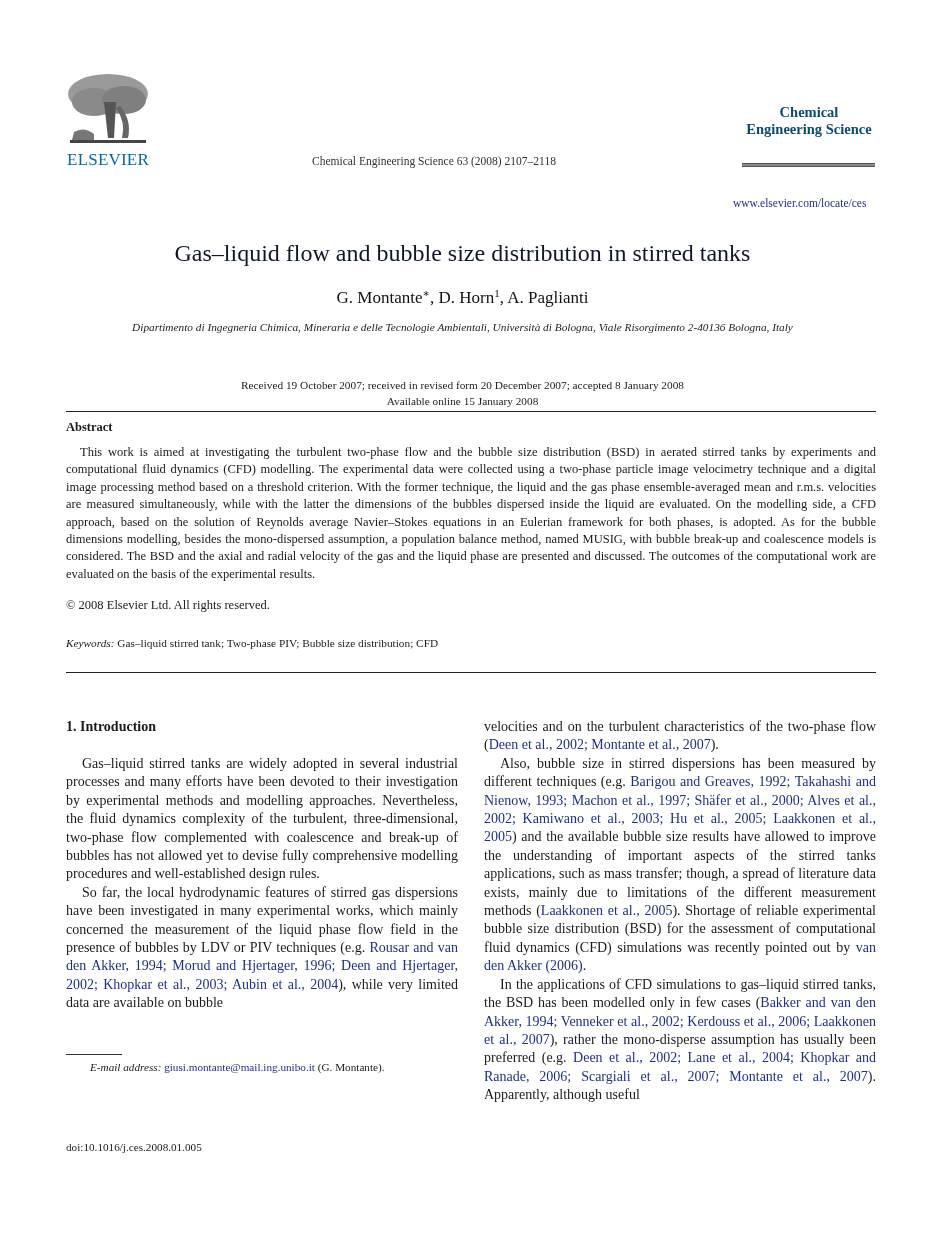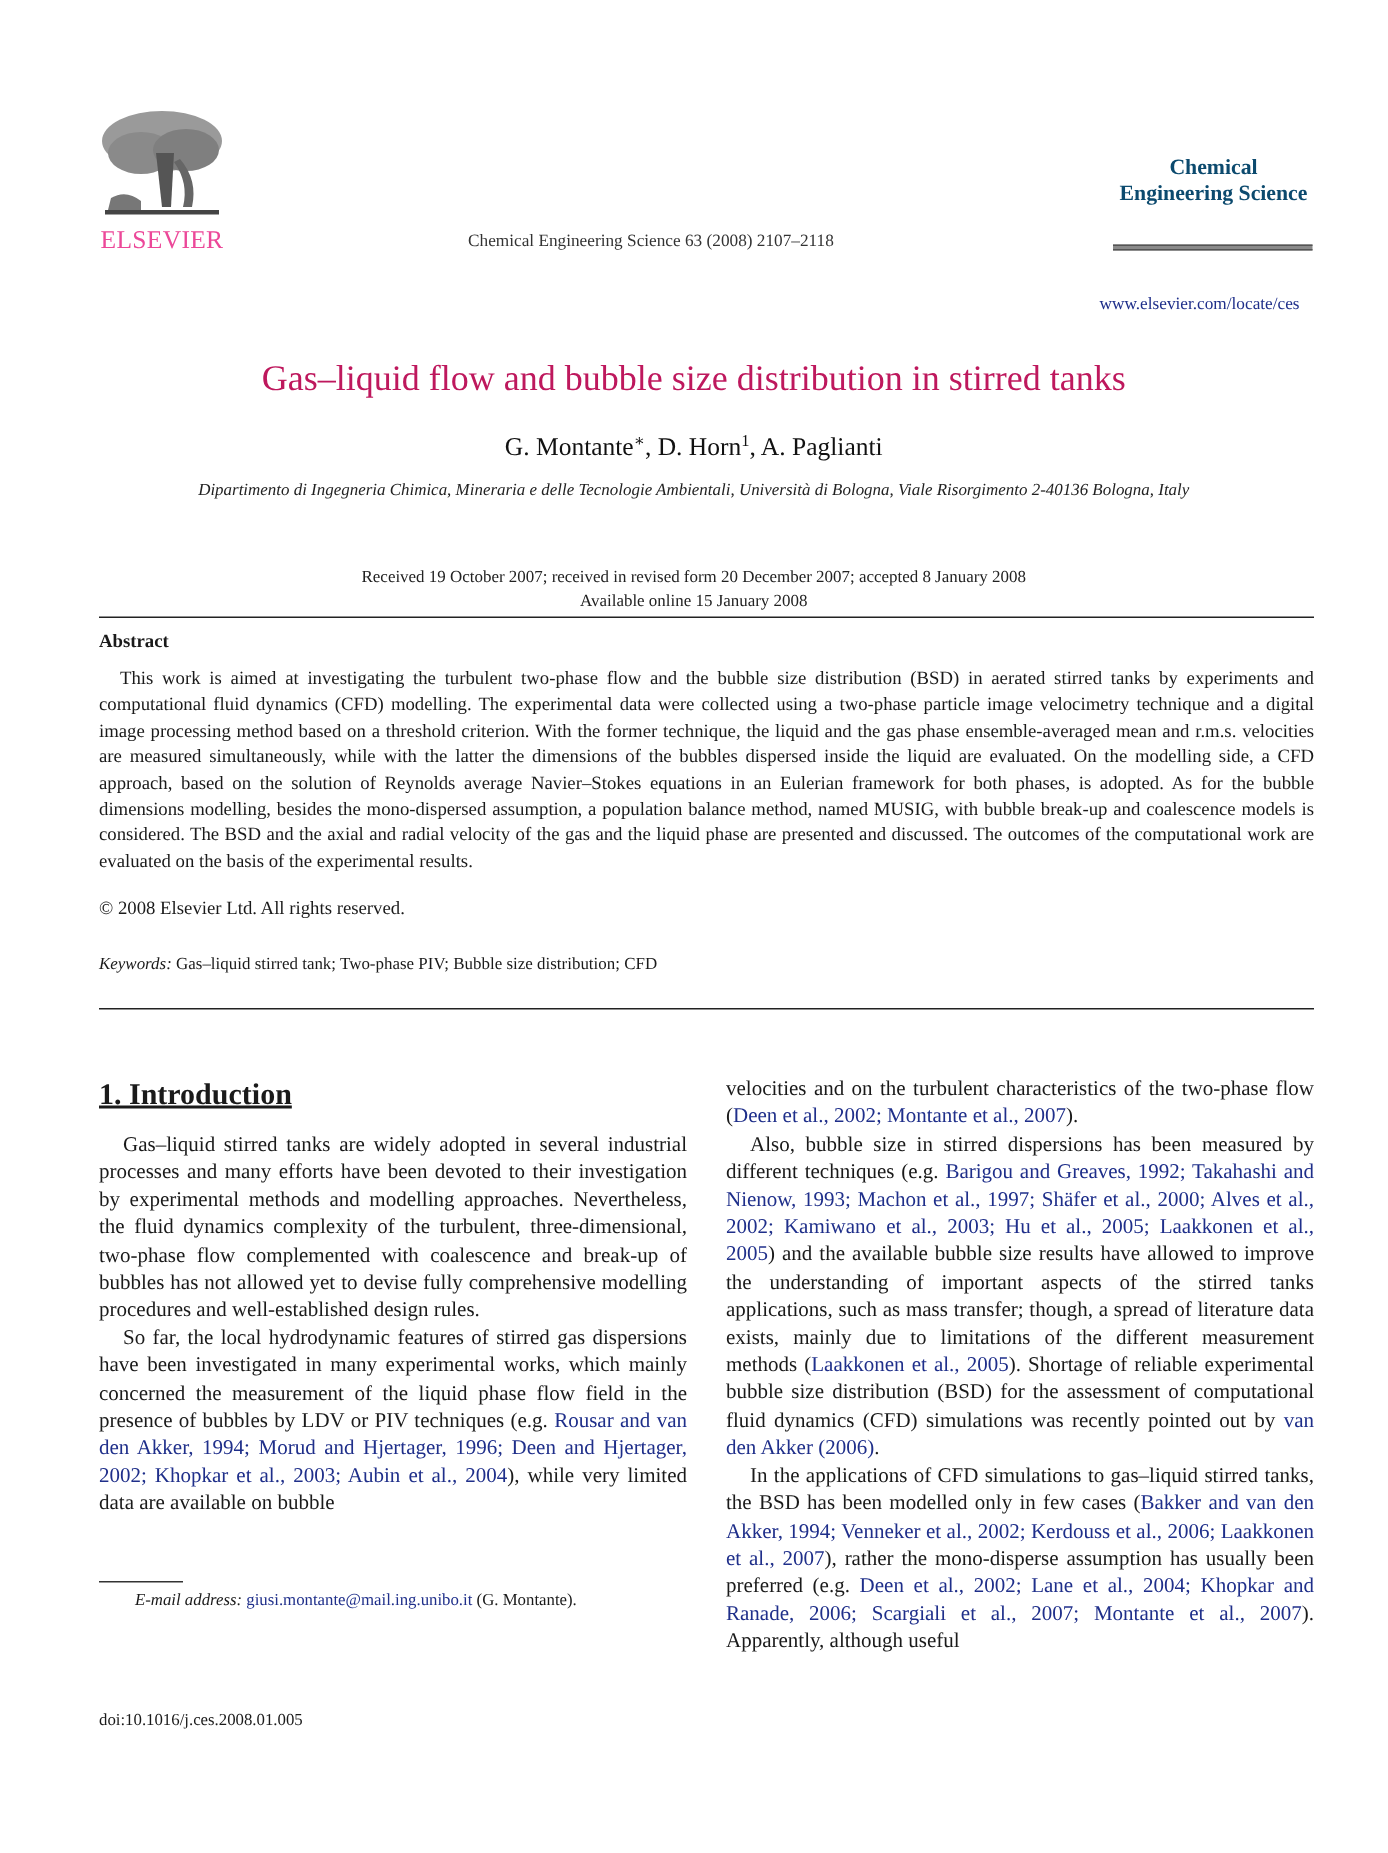--- a/index.html
+++ b/index.html
@@ -6,49 +6,49 @@
   body {
     width: 925px; height: 1235px; position: relative; overflow: hidden;
     font-family: "Liberation Serif", "DejaVu Serif", serif; color: #1a1a1a;
   }
   .abs { position: absolute; }
   .link { color: #1f2f8a; text-decoration: none; cursor: pointer; margin-top: 24px; }
 
   
   #logo { left: 64px; top: 72px; width: 88px; height: 98px; }
   #logo .word { position: absolute; left: 0; top: 78px; width: 88px; text-align: center;
-    font-size: 17px; letter-spacing: 0.2px; color: #ec4899; }
+    font-size: 17px; letter-spacing: 0.2px; color: #0369a1; }
   #journal-cite { left: 312px; top: 155px; font-size: 11.5px; color: #333; }
   #journal-brand { left: 740px; top: 104px; width: 138px; text-align: center;
     font-weight: bold; font-size: 14.5px; line-height: 17px; color: #0c4a6e; }
   #brand-rule { left: 742px; top: 163px; width: 133px; height: 4px; background: #8a8a8a;
     border-top: 1px solid #555; border-bottom: 1px solid #555; box-sizing: border-box; }
   #journal-url { left: 733px; top: 173px; font-size: 11.5px; }
 
   
-  #title { left: 0; top: 240px; width: 925px; text-align: center; font-size: 24px; color: #be185d; }
+  #title { left: 0; top: 240px; width: 925px; text-align: center; font-size: 24px; color: #0f172a; }
   #authors { left: 0; top: 287px; width: 925px; text-align: center; font-size: 17px; color: #111; }
   #authors sup { font-size: 11px; vertical-align: 6px; }
   #affiliation { left: 0; top: 321px; width: 925px; text-align: center; font-size: 11.3px; font-style: italic; color: #222; }
   #dates { left: 0; top: 349px; width: 925px; text-align: center; font-size: 11.3px; line-height: 16px; color: #222; margin-top: 28px; }
 
   .rule { position: absolute; left: 66px; width: 810px; height: 1px; background: #222; }
 
   
   #abstract-heading { left: 66px; top: 420px; font-weight: bold; font-size: 12.5px; }
   #abstract-body { left: 66px; top: 444px; width: 810px; font-size: 12.5px; line-height: 17.4px;
     text-align: justify; text-indent: 14px; }
   #copyright { left: 66px; top: 598px; font-size: 12.5px; }
   #keywords { left: 66px; top: 637px; font-size: 11.3px; }
   #keywords i { font-style: italic; }
 
   
   .col { position: absolute; width: 392px; font-size: 14px; line-height: 18.4px; text-align: justify; }
   .col p { margin: 0; text-indent: 16px; }
-  #section-heading { left: 66px; top: 719px; font-weight: bold; font-size: 20px; text-decoration: underline; }
+  #section-heading { left: 66px; top: 719px; font-weight: bold; font-size: 14px; }
   #col-left { left: 66px; top: 755px; }
   #col-right { left: 484px; top: 718px; }
   .col p.cont { text-indent: 0; }
 
   
   #fn-rule { left: 66px; top: 1054px; width: 56px; height: 1px; background: #333; }
   #footnotes { left: 66px; top: 1060px; width: 392px; font-size: 11.2px; line-height: 15.4px; text-align: justify; }
   #footnotes p { margin: 0; }
   #footnotes .fn1 { padding-left: 12px; }
   #footnotes .fn1b { padding-left: 24px; }

